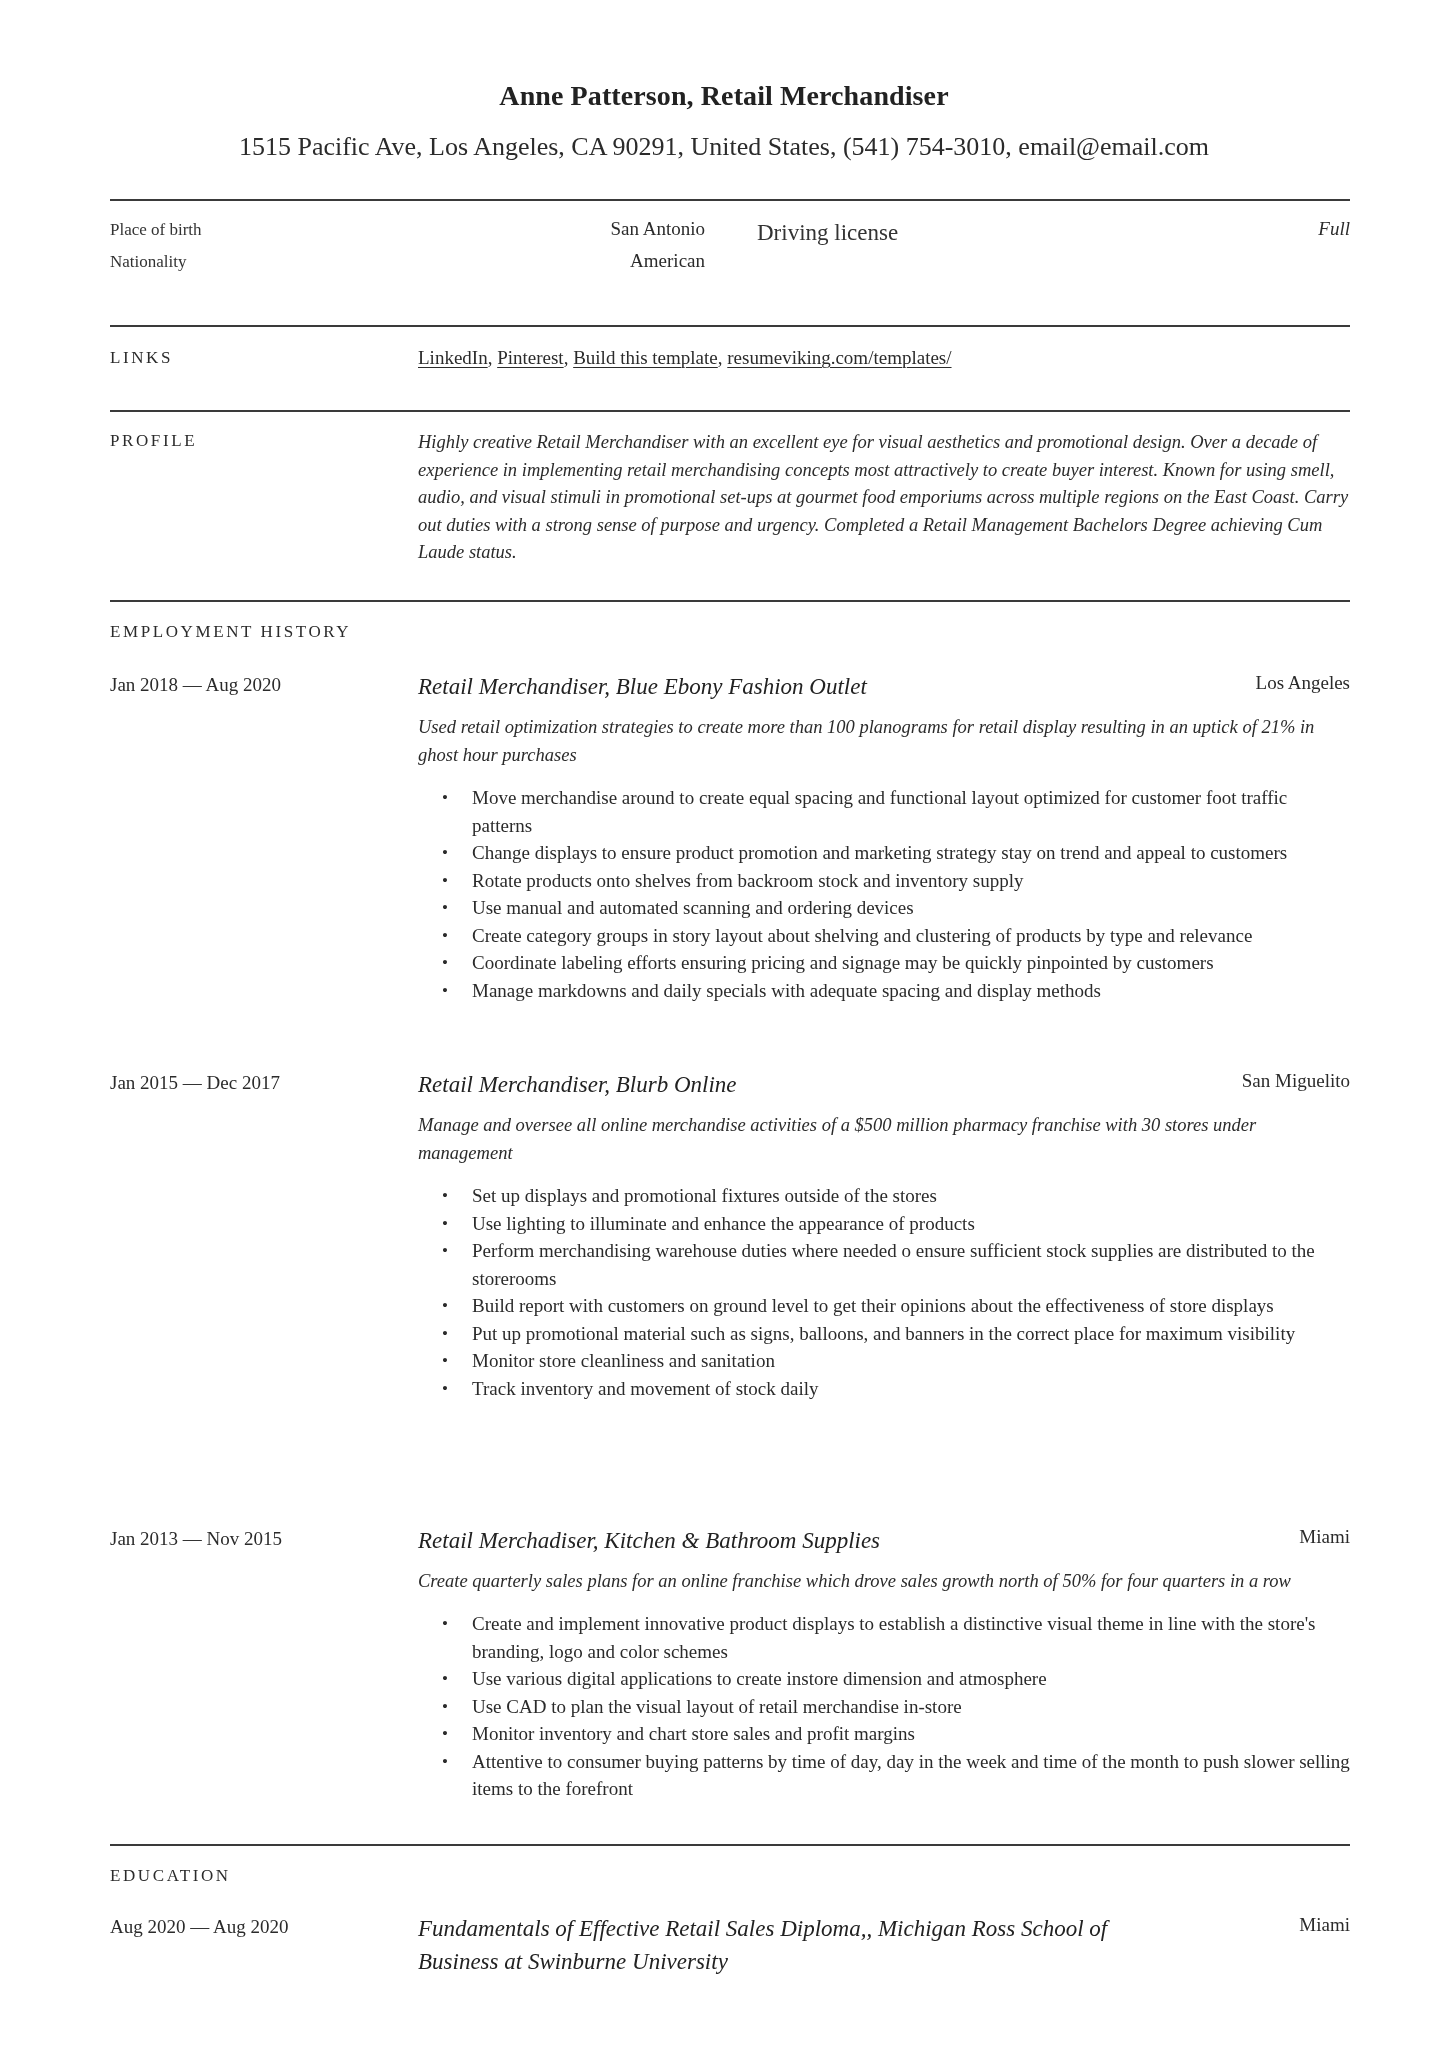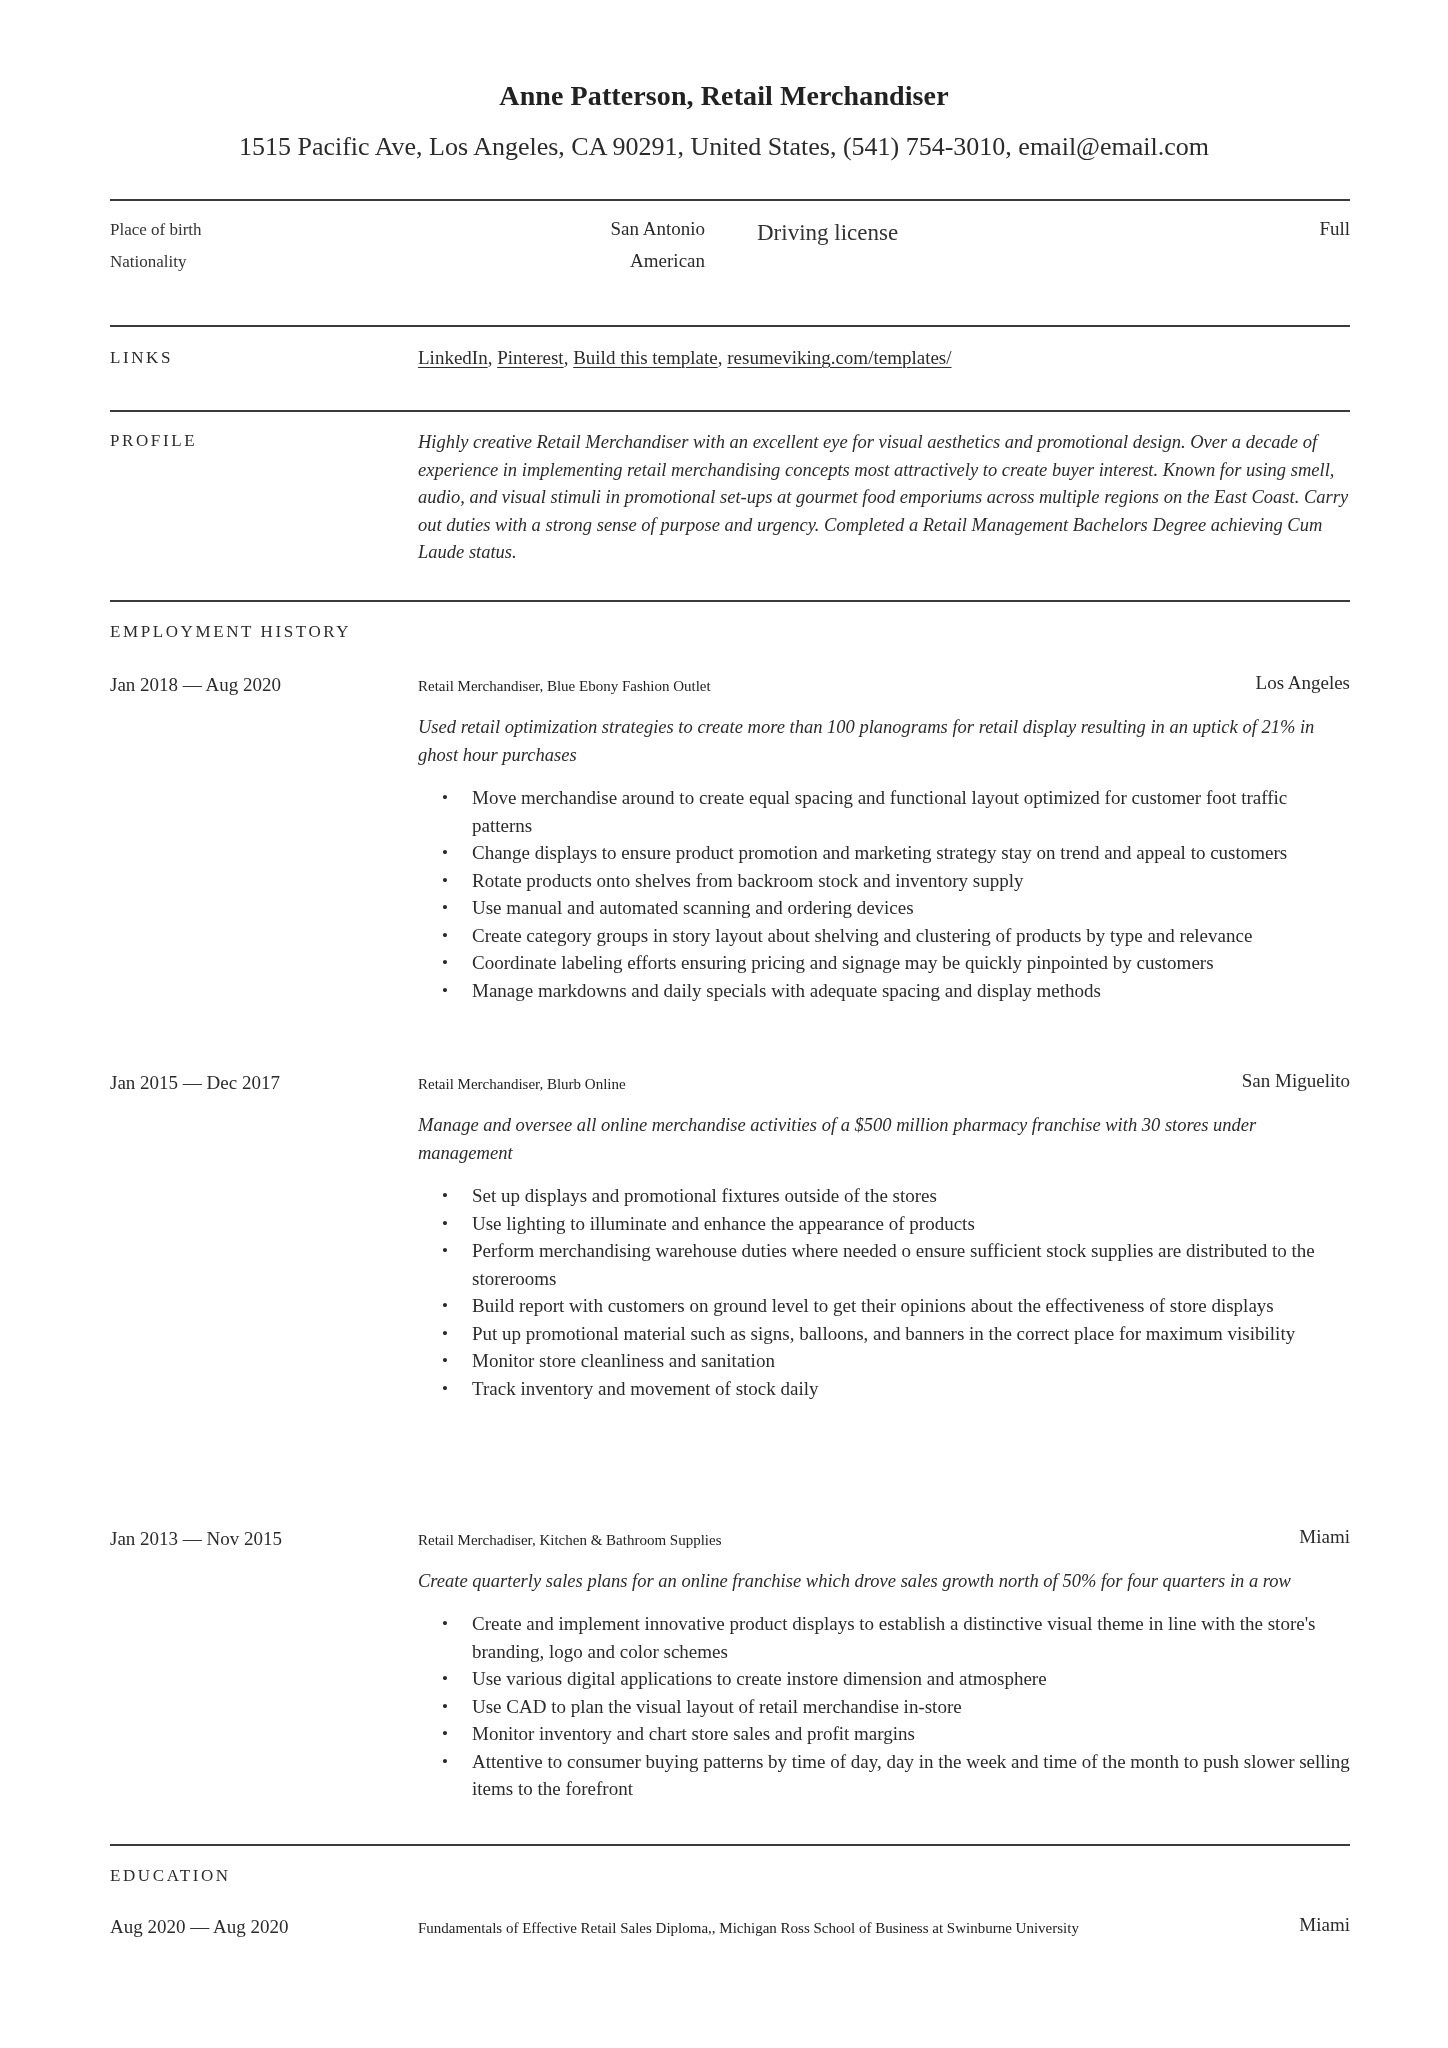--- a/index.html
+++ b/index.html
@@ -19,34 +19,34 @@
 
     .section-label {
       position: absolute; left: 110px;
       font-size: 17px; letter-spacing: 2.6px; text-transform: uppercase; color: #2b2b2b;
     }
     .details { position: absolute; left: 110px; top: 218px; width: 1240px; font-size: 17px; }
     .details .row { position: relative; height: 42px; }
     .details .lbl { position: absolute; left: 0; font-size: 17px; color: #333; }
     .details .val { position: absolute; right: 645px; font-size: 19px; color: #2b2b2b; text-align: right; }
     .details .lbl2 { position: absolute; left: 647px; font-size: 23px; color: #333; }
-    .details .val2 { position: absolute; right: 0; font-size: 19px; color: #2b2b2b; text-align: right; }
+    .details .val2 { position: absolute; right: 0; font-size: 19px; color: #2b2b2b; text-align: right; font-style: italic; }
 
     .links { position: absolute; left: 418px; top: 347px; font-size: 19px; }
     .links a { color: #2b2b2b; text-decoration: underline; text-underline-offset: 3px; text-decoration-thickness: 1px; }
     .links .sep { color: #2b2b2b; }
 
     .profile-text {
       position: absolute; left: 418px; top: 429px; width: 932px;
       font-size: 18.5px; font-style: italic; line-height: 27.5px; color: #2b2b2b;
     }
 
     .entry { position: absolute; left: 110px; width: 1240px; }
     .entry .date { position: absolute; left: 0; top: 4px; font-size: 19px; color: #2b2b2b; }
-    .entry .title { position: absolute; left: 308px; top: 0; width: 720px; font-size: 15px; line-height: 33px; color: #222; }
+    .entry .title { position: absolute; left: 308px; top: 0; width: 720px; font-size: 23px; line-height: 33px; color: #222; font-style: italic; }
     .entry .loc { position: absolute; right: 0; top: 2px; font-size: 19px; color: #2b2b2b; }
     .entry .summary {
       position: absolute; left: 308px; width: 932px;
       font-size: 18.5px; font-style: italic; line-height: 27.5px; color: #2b2b2b;
     }
     .entry ul { position: absolute; left: 308px; width: 932px; list-style: none; }
     .entry li {
       position: relative; padding-left: 54px; font-size: 19px; line-height: 27.5px; color: #2b2b2b;
     }
     .entry li::before {

